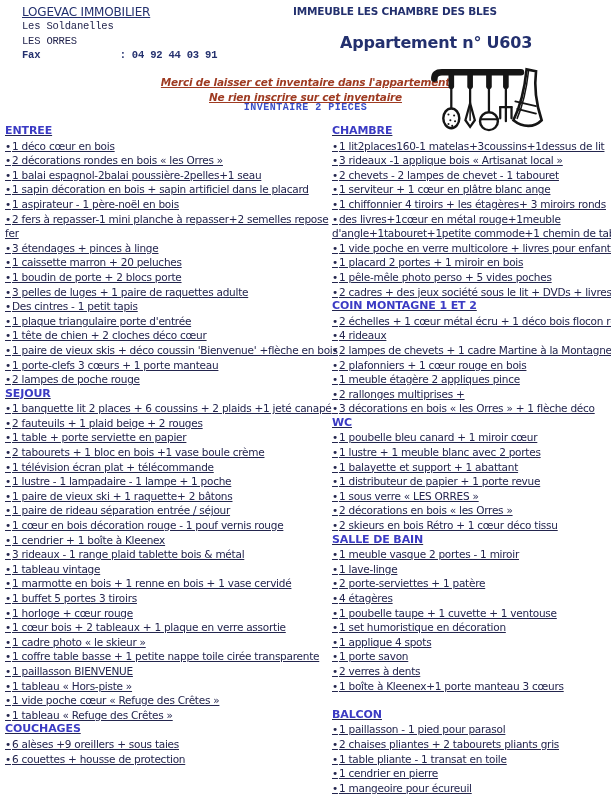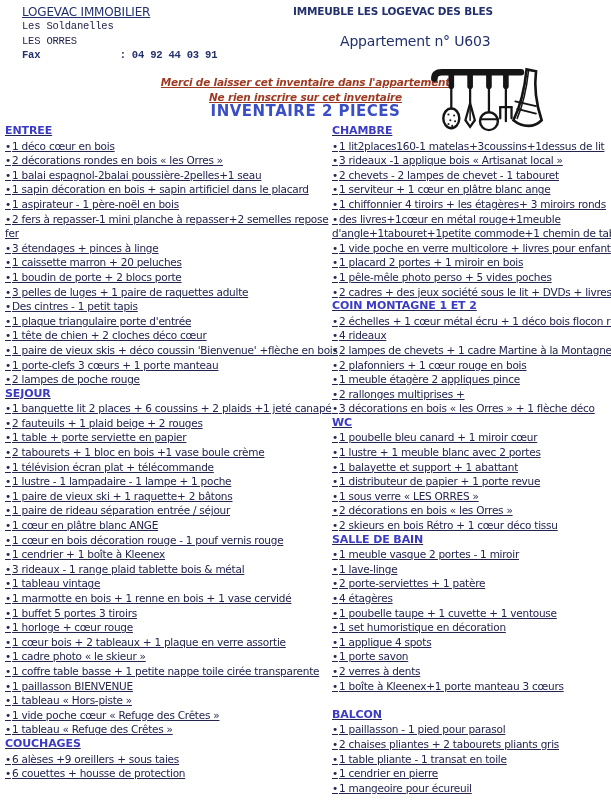--- a/index.html
+++ b/index.html
@@ -10,26 +10,26 @@
     color:#23254e;
   }
   .doc{position:absolute;inset:0;}
   
   .hdr-left{position:absolute;left:22px;top:5px;font-size:10.5px;line-height:14.3px;letter-spacing:-0.2px;}
   .company{font-weight:normal;text-decoration:underline;color:#23306e;font-size:12px;}
   .hdr-row{white-space:pre;font-family:Liberation Mono, monospace;}
   .hdr-bold{font-weight:bold;color:#23306e;}
   .hdr-right{position:absolute;left:293px;top:5px;font-size:10.5px;letter-spacing:-0.2px;color:#23306e;}
   .building{font-weight:bold;}
-  .apartment{position:absolute;left:340px;top:33px;font-weight:normal;font-size:14px;letter-spacing:-0.2px;color:#23306e;}
+  .apartment{position:absolute;left:340px;top:33px;font-weight:bold;font-size:16px;letter-spacing:-0.2px;color:#23306e;}
   .notices{position:absolute;left:0;top:75px;width:611px;text-align:center;}
   .notice{font-size:10.5px;line-height:14.5px;font-weight:bold;font-style:italic;
           text-decoration:underline;color:#9e3a21;letter-spacing:-0.2px;}
   .title{position:absolute;left:0;top:102px;width:611px;text-align:center;
-         font-size:15px;font-weight:bold;color:#3a4ec6;letter-spacing:0.5px;}
+         font-size:10px;font-weight:bold;color:#3a4ec6;letter-spacing:0.5px;font-family:Liberation Mono, monospace;}
   .utensils{position:absolute;left:426px;top:60px;width:124px;height:80px;}
   
   .col{position:absolute;top:124px;font-size:10.5px;line-height:14.6px;letter-spacing:-0.25px;text-decoration:underline;}
   .col-left{left:5px;width:306px;}
   .col-right{left:318px;width:293px;margin-left:14px;}
   .section-heading{color:#3b3bc4;font-weight:bold;white-space:pre;font-size:11px;letter-spacing:-0.1px;}
   .item{white-space:pre;}
   .item::before{content:"\2022";margin-right:1px;}
   .gap{height:14.6px;}
 </style>
@@ -39,21 +39,21 @@
 <div class="doc">
 
   <div class="hdr-left">
     <div class="company">LOGEVAC IMMOBILIER</div>
     <div class="hdr-row">Les Soldanelles</div>
     <div class="hdr-row">LES ORRES</div>
     <div class="hdr-row hdr-bold"><span>Fax</span>             <span>: 04 92 44 03 91</span></div>
   </div>
 
   <div class="hdr-right">
-    <div class="building">IMMEUBLE LES LOGEVAC DES BLES</div>
+    <div class="building">IMMEUBLE LES CHAMBRE DES BLES</div>
   </div>
   <div class="apartment">Appartement n° U603</div>
 
   <div class="notices">
     <div class="notice">Merci de laisser cet inventaire dans l'appartement</div>
     <div class="notice">Ne rien inscrire sur cet inventaire</div>
   </div>
 
   <div class="title">INVENTAIRE 2 PIECES</div>
 
@@ -115,21 +115,20 @@
       <div class="item">2 lampes de poche rouge</div>
       <div class="section-heading">SEJOUR</div>
       <div class="item">1 banquette lit 2 places + 6 coussins + 2 plaids +1 jeté canapé</div>
       <div class="item">2 fauteuils + 1 plaid beige + 2 rouges</div>
       <div class="item">1 table + porte serviette en papier</div>
       <div class="item">2 tabourets + 1 bloc en bois +1 vase boule crème</div>
       <div class="item">1 télévision écran plat + télécommande</div>
       <div class="item">1 lustre - 1 lampadaire - 1 lampe + 1 poche</div>
       <div class="item">1 paire de vieux ski + 1 raquette+ 2 bâtons</div>
       <div class="item">1 paire de rideau séparation entrée / séjour</div>
-      <div class="item">1 cœur en plâtre blanc ANGE</div>
       <div class="item">1 cœur en bois décoration rouge - 1 pouf vernis rouge</div>
       <div class="item">1 cendrier + 1 boîte à Kleenex</div>
       <div class="item">3 rideaux - 1 range plaid tablette bois &amp; métal</div>
       <div class="item">1 tableau vintage</div>
       <div class="item">1 marmotte en bois + 1 renne en bois + 1 vase cervidé</div>
       <div class="item">1 buffet 5 portes 3 tiroirs</div>
       <div class="item">1 horloge + cœur rouge</div>
       <div class="item">1 cœur bois + 2 tableaux + 1 plaque en verre assortie</div>
       <div class="item">1 cadre photo « le skieur »</div>
       <div class="item">1 coffre table basse + 1 petite nappe toile cirée transparente</div>

